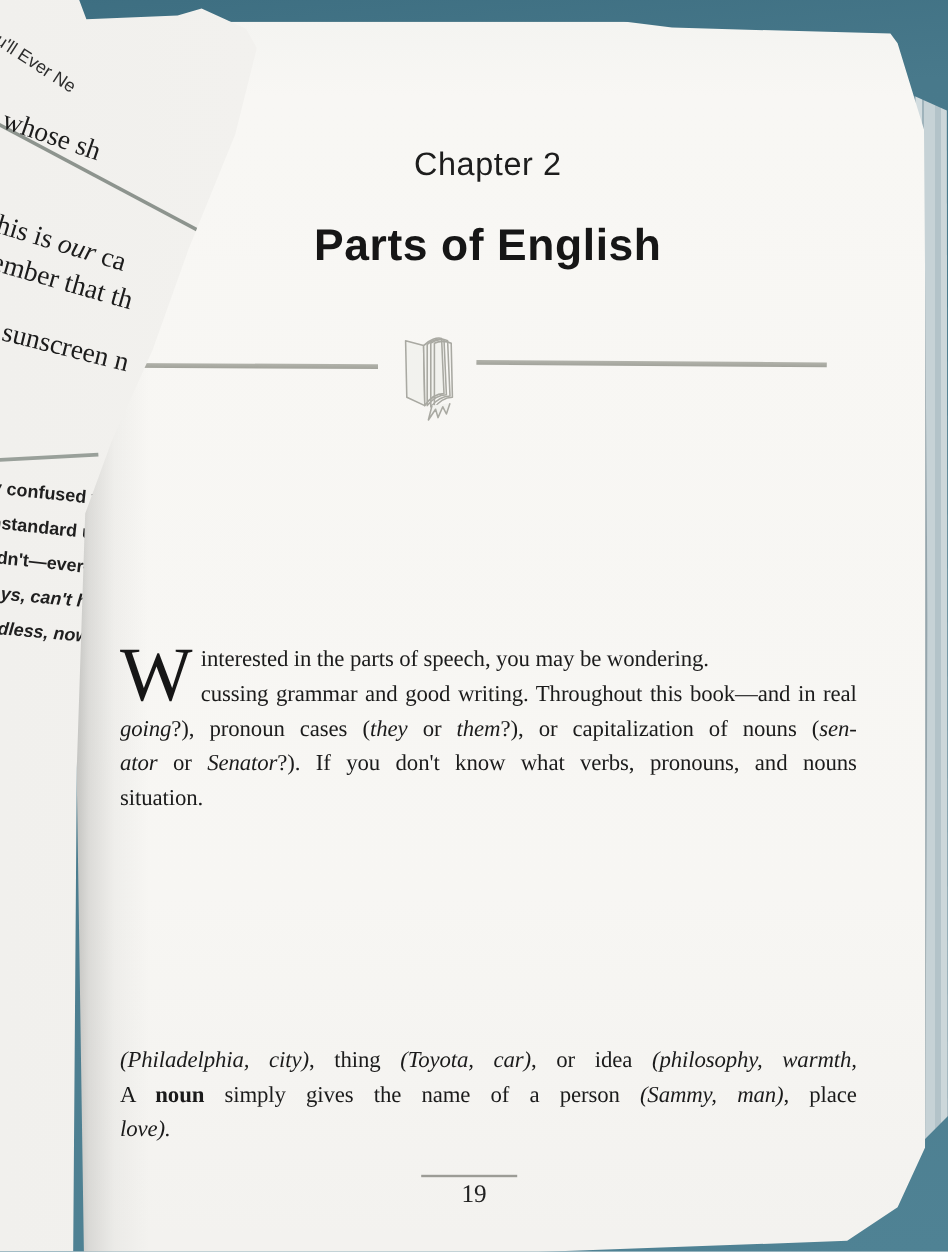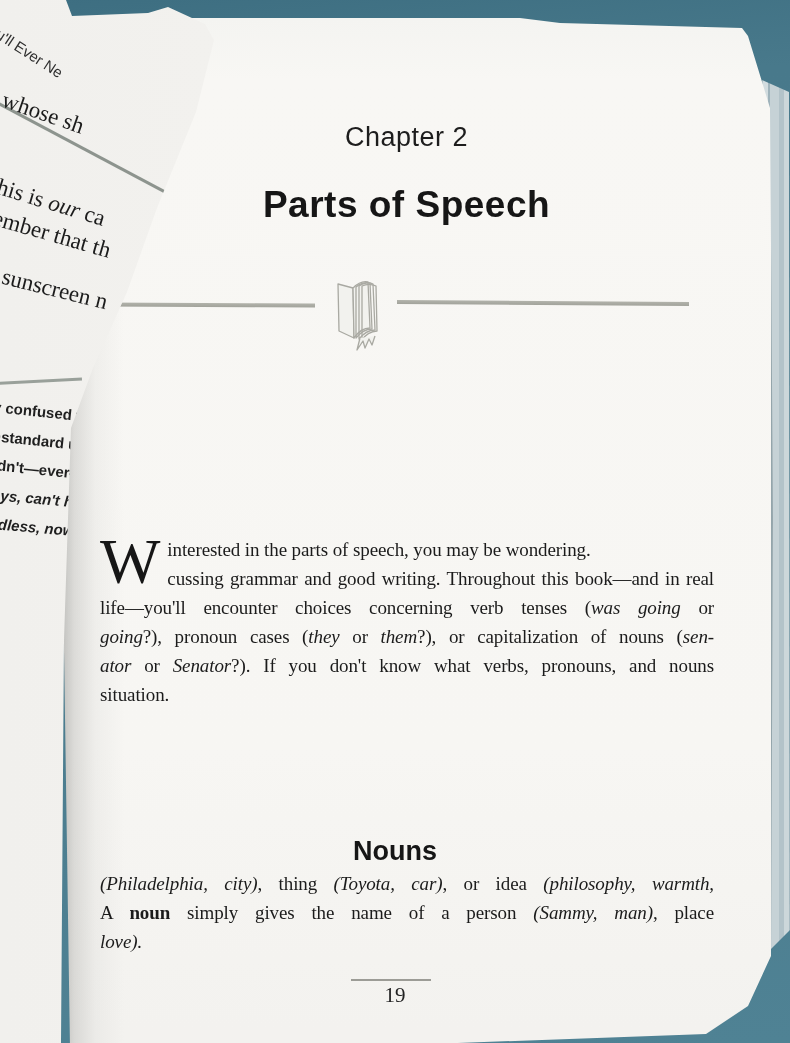--- a/index.html
+++ b/index.html
@@ -93,21 +93,21 @@
 </style>
 </head>
 <body>
 
 <div class="edge-strip"></div>
 
 <div class="main-page">
   <div class="gutter-shade"></div>
 
   <div class="chapter-label">Chapter 2</div>
-  <div class="page-title">Parts of Speech</div>
+  <div class="page-title">Parts of English</div>
 
   <div class="rule rule-left"></div>
   <div class="rule rule-right"></div>
   <div class="ornament">
     <svg width="54" height="74" viewBox="0 0 54 74" xmlns="http://www.w3.org/2000/svg">
       <g fill="#f2f2ee" stroke="#a9a9a2" stroke-width="1.3" stroke-linejoin="round">
         <path d="M8 6 L23 10 L24 60 L9 53 Z"></path>
         <path d="M23 10 C28 5 34 3 38 4 L40 50 C34 50 28 54 24 60 Z"></path>
         <path d="M26 9 C30 5 36 4 40 5 L42 51 C36 51 30 55 26 60 Z" fill="none"></path>
         <path d="M29 8 C33 5 39 4 43 6 L45 52 C39 52 33 56 29 61 Z" fill="none"></path>
@@ -115,28 +115,26 @@
         <path d="M30 60 L27 72 L33 63 L35 70 L39 61 L42 67 L45 58"></path>
       </g>
     </svg>
   </div>
 
   <div class="body-block">
     <span class="dropcap">W</span>
     <div>
         <div class="bline last"><span>interested in the parts of speech, you may be wondering.</span></div>
         <div class="bline"><span>cussing grammar and good writing. Throughout this book—and in real</span></div>
-        <div class="bline"><span>life—you'll encounter choices concerning verb tenses (</span><span class="it">was going</span><span> or</span></div>
         <div class="bline"><span class="it">going</span><span>?), pronoun cases (</span><span class="it">they</span><span> or </span><span class="it">them</span><span>?), or capitalization of nouns (</span><span class="it">sen-</span></div>
         <div class="bline"><span class="it">ator</span><span> or </span><span class="it">Senator</span><span>?). If you don't know what verbs, pronouns, and nouns</span></div>
         <div class="bline last"><span>situation.</span></div>
       </div>
   </div>
 
-  <div class="nouns-heading">Nouns</div>
   <div class="nouns-block">
       <div class="bline"><span class="it">(Philadelphia, city)</span><span>, thing </span><span class="it">(Toyota, car)</span><span>, or idea </span><span class="it">(philosophy, warmth,</span></div>
       <div class="bline"><span>A </span><span class="bd">noun</span><span> simply gives the name of a person </span><span class="it">(Sammy, man)</span><span>, place</span></div>
       <div class="bline last"><span class="it">love).</span></div>
     </div>
 
   <div class="footer-rule"></div>
   <div class="page-number">19</div>
 </div>
 

